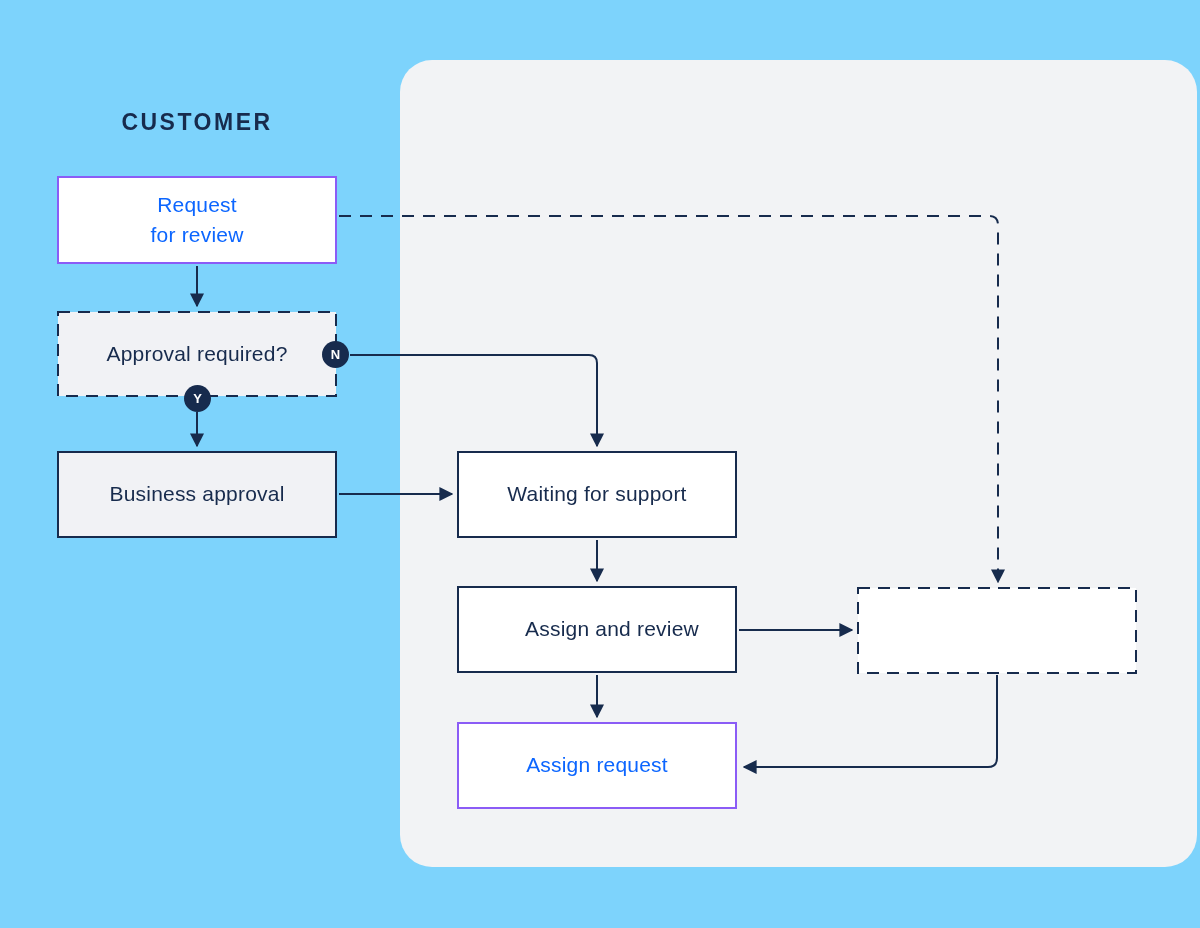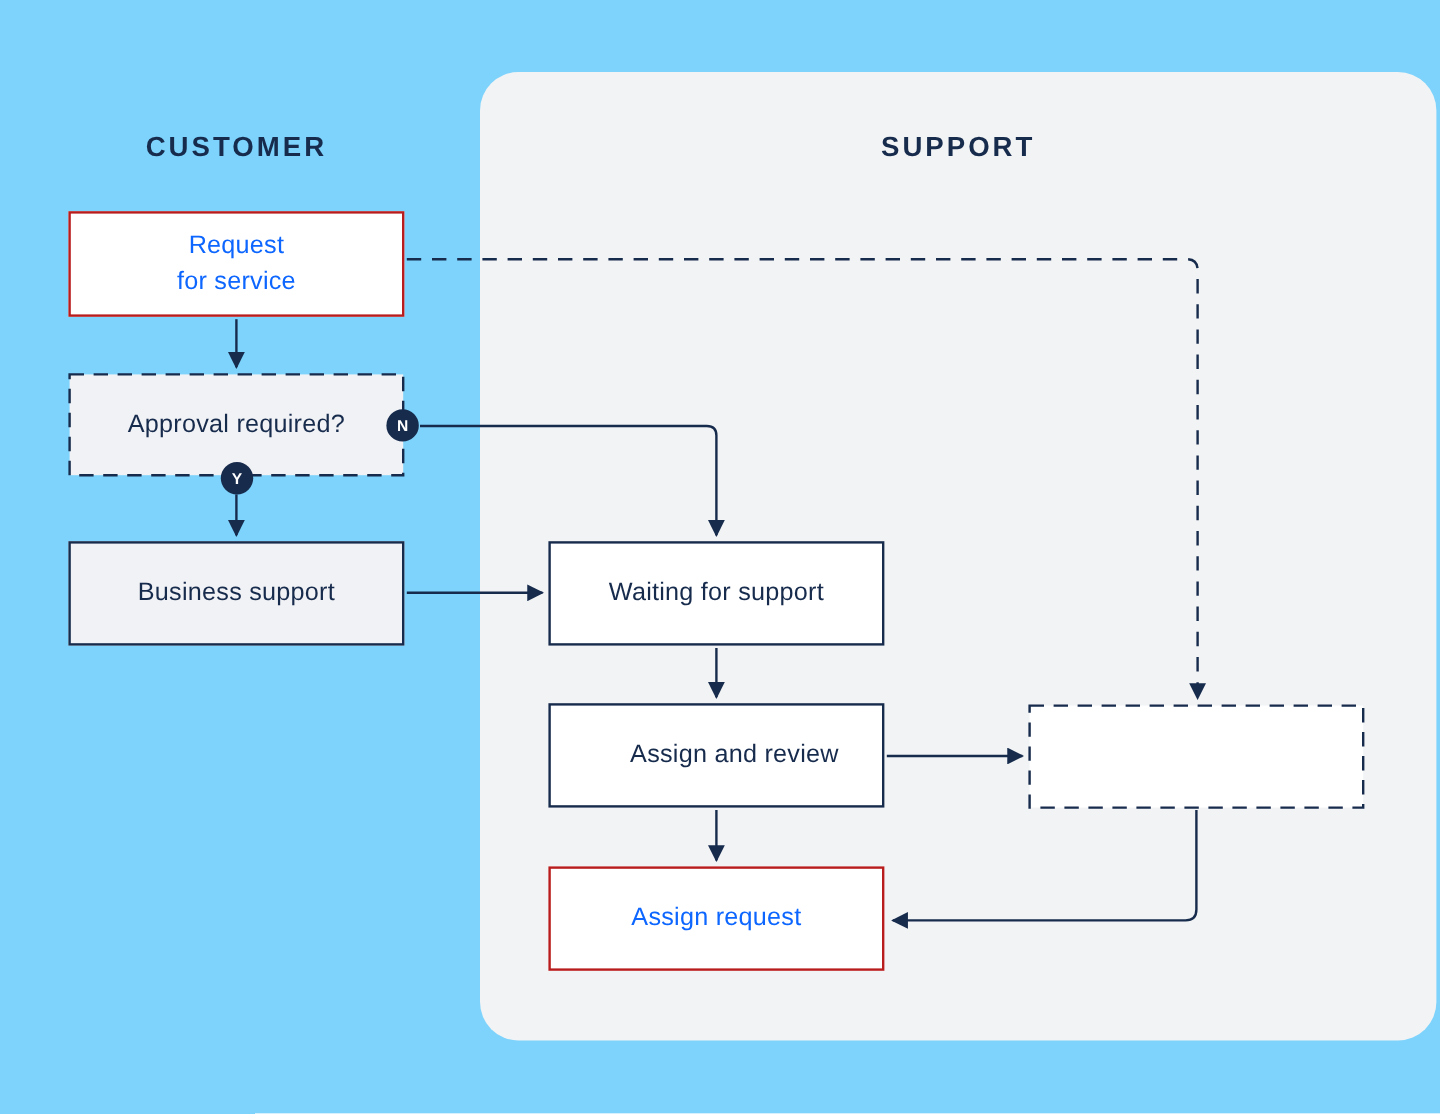--- a/index.html
+++ b/index.html
@@ -57,21 +57,21 @@
     justify-content: center;
     text-align: center;
     font-size: 21px;
     font-weight: 500;
     letter-spacing: 0.2px;
     line-height: 1.45;
     color: #172b4d;
     background: #ffffff;
   }
   .node.solid-navy { border: 2px solid #172b4d; }
-  .node.solid-blue { border: 2px solid #b91c1c; color: #0c66ff; background: #ffffff; }
+  .node.solid-blue { border: 2px solid #8b5cf6; color: #0c66ff; background: #ffffff; }
   .node.gray-fill  { background: #f1f2f5; }
   .node.no-border  { border: none; background: transparent; } 
 
   .node.request  { left: 57px;  top: 176px; }
   .node.approval { left: 57px;  top: 311px; height: 86px; justify-content: center; }
   .node.business { left: 57px;  top: 451px; height: 87px; }
   .node.waiting  { left: 457px; top: 451px; height: 87px; }
   .node.assign   { left: 457px; top: 586px; height: 87px; padding-left: 30px; }
   .node.fulfill  { left: 457px; top: 722px; height: 87px; }
   .node.pending  { left: 857px; top: 587px; height: 87px; }
@@ -115,33 +115,32 @@
     <path d="M339,494 H452" fill="none" stroke="#172b4d" stroke-width="2" marker-end="url(#arrow)"></path>
     <path d="M350,355 H589 Q597,355 597,363 V446" fill="none" stroke="#172b4d" stroke-width="2" marker-end="url(#arrow)"></path>
     <path d="M339,216 H989 Q998,216 998,225 V582" fill="none" stroke="#172b4d" stroke-width="2" stroke-dasharray="12 9" marker-end="url(#arrow)"></path>
     <path d="M597,540 V581" fill="none" stroke="#172b4d" stroke-width="2" marker-end="url(#arrow)"></path>
     <path d="M597,675 V717" fill="none" stroke="#172b4d" stroke-width="2" marker-end="url(#arrow)"></path>
     <path d="M739,630 H852" fill="none" stroke="#172b4d" stroke-width="2" marker-end="url(#arrow)"></path>
     <path d="M997,675 V758 Q997,767 988,767 H744" fill="none" stroke="#172b4d" stroke-width="2" marker-end="url(#arrow)"></path>
   </svg>
 
   <div class="lane-heading customer">CUSTOMER</div>
-  <div class="lane-heading support">SUPPORT</div>
 
   <div class="node request solid-blue">
     <span>Request</span>
-    <span>for service</span>
+    <span>for review</span>
   </div>
 
   <div class="node approval no-border">
     <span>Approval required?</span>
   </div>
 
   <div class="node business solid-navy gray-fill">
-    <span>Business support</span>
+    <span>Business approval</span>
   </div>
 
   <div class="node waiting solid-navy">
     <span>Waiting for support</span>
   </div>
 
   <div class="node assign solid-navy">
     <span>Assign and review</span>
   </div>
 

